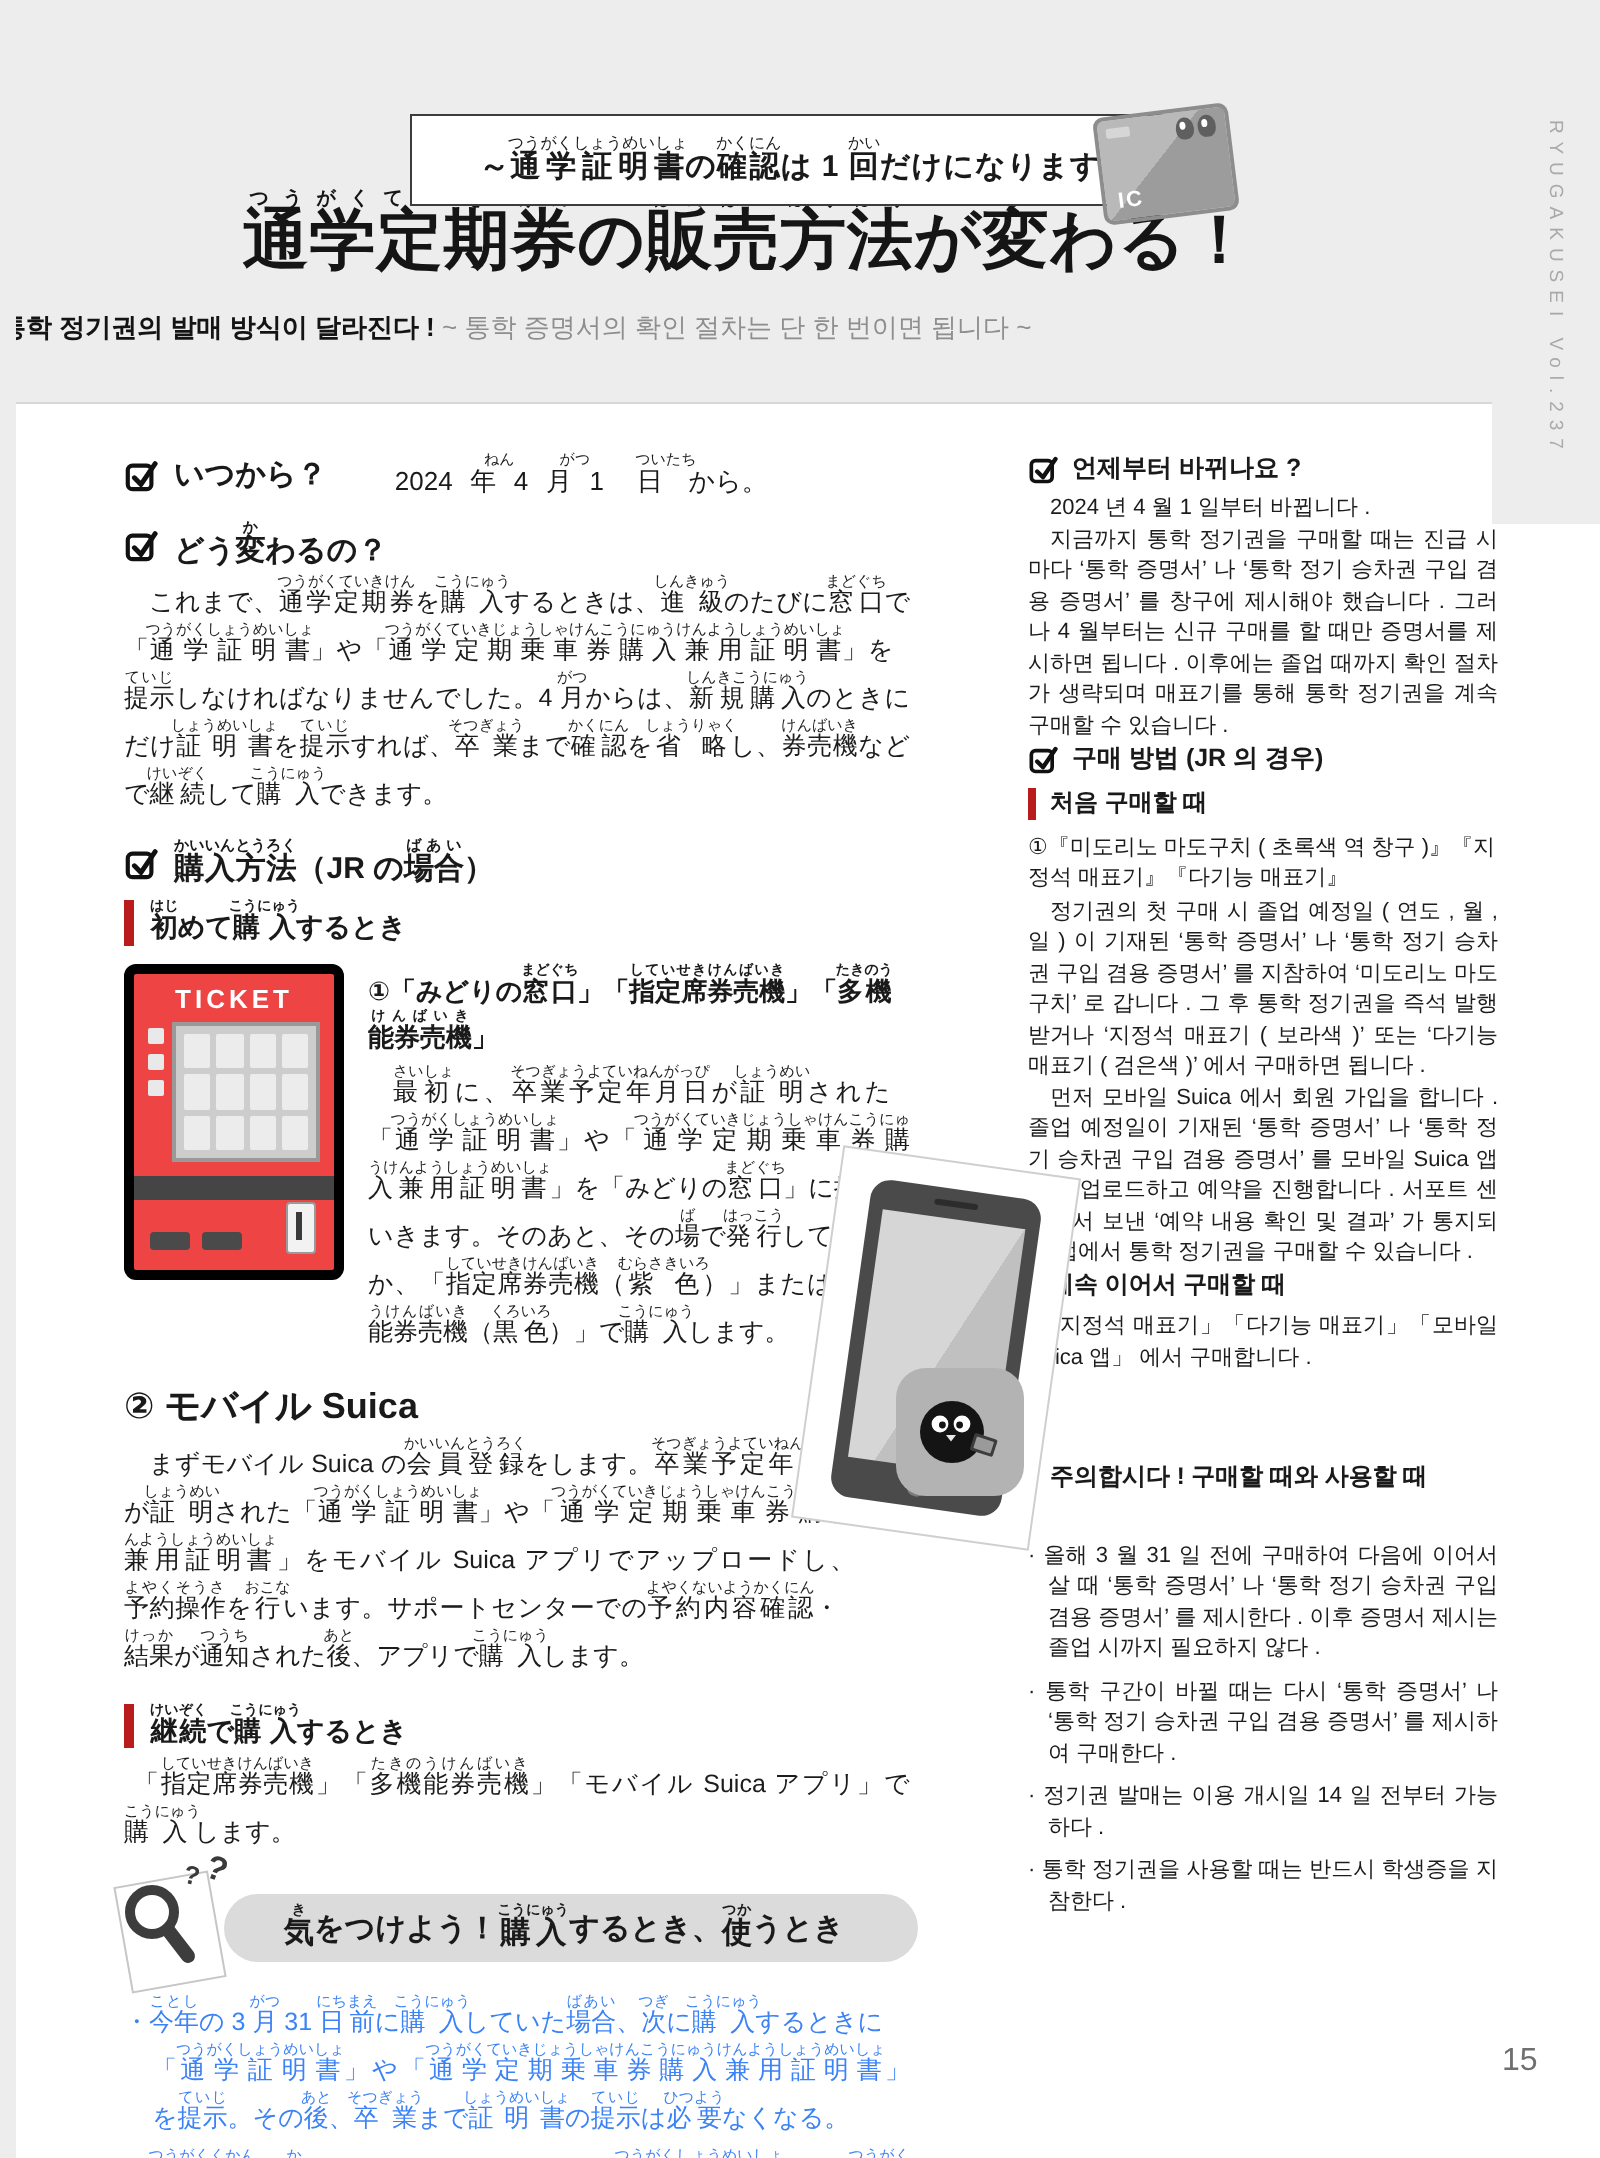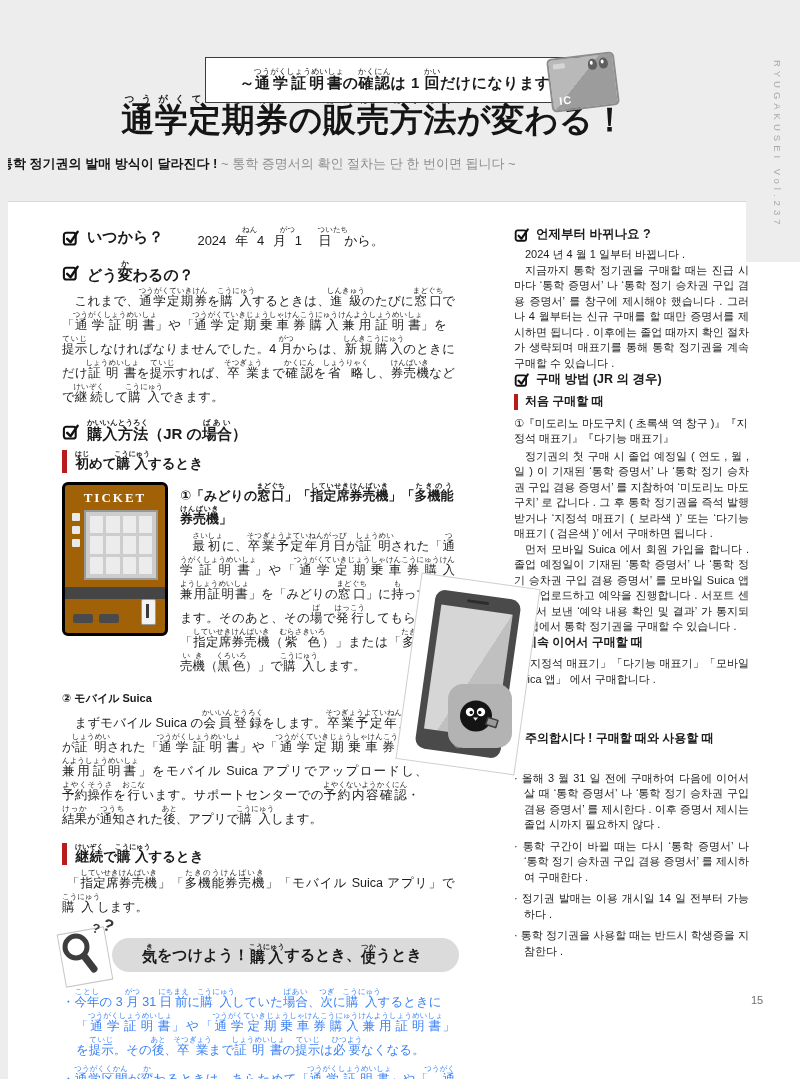--- a/index.html
+++ b/index.html
@@ -43,24 +43,24 @@
   .ind-half{text-indent:.4em;}
   .when-row{display:flex;align-items:center;gap:34px;margin-bottom:12px;}
   .when-value{font-size:13px;line-height:1.1;}
   .when-value rt{font-size:7.5px;margin-left:16px;}
   .mb2{margin-bottom:2px;}.mb4{margin-bottom:4px;}.mb6{margin-bottom:6px;}.mb8{margin-bottom:24px;}.mb10{margin-bottom:10px;}
   .mt8{margin-top:8px;}.mt12{margin-top:12px;}
   .first-block{display:flex;gap:12px;margin-top:9px;align-items:flex-start;}
   .first-text{flex:1;}
   .counter-h{font-weight:bold;font-size:13px;line-height:23px;margin:0 0 2px;}
   .counter-h rt{font-size:7px;}
-  .sub2-h{font-weight:bold;font-size:11px;margin:13px 0 3px;}
+  .sub2-h{font-weight:bold;font-size:18px;margin:13px 0 3px;}
   .mobile-body{padding-right:26px;}
   
-  .ticket-machine{flex:none;width:100px;height:148px;background:#a16207;border:3px solid #000000;border-radius:6px;position:relative;font-family:Liberation Serif, serif;}
+  .ticket-machine{flex:none;width:100px;height:148px;background:#ef4444;border:5px solid #000000;border-radius:6px;position:relative;}
   .tm-label{color:#fff;font-weight:800;font-size:13px;letter-spacing:2px;text-align:center;padding-top:5px;}
   .tm-body{display:flex;gap:4px;padding:4px 7px 0 7px;}
   .tm-side{display:flex;flex-direction:column;gap:5px;padding-top:3px;}
   .tm-side i{width:8px;height:8px;background:#e9e9e9;border-radius:1px;}
   .tm-screen{flex:1;background:#cdcdcd;border:2px solid #999;height:58px;padding:4px;display:grid;grid-template-columns:repeat(4,1fr);gap:3px;}
   .tm-screen i{background:#ececec;border-radius:1px;}
   .tm-band{margin-top:7px;height:12px;background:#454545;}
   .tm-trays{position:absolute;left:8px;bottom:10px;display:flex;gap:6px;}
   .tm-trays i{width:20px;height:9px;background:#4a4a4a;border-radius:2px;}
   .tm-slot{position:absolute;right:9px;bottom:8px;width:13px;height:24px;background:#f2f2f2;border:1px solid #9a9a9a;border-radius:2px;}
@@ -86,21 +86,21 @@
   .jp-bullet{font-size:12.5px;line-height:24px;padding-left:14px;text-indent:-14px;text-align:justify;margin:0 0 3px;color:#3b82f6;}
   .jp-bullet rt{font-size:7.5px;}
   
   .col-right{position:absolute;left:514px;top:226px;width:235px;z-index:1;}
   .col-right .check-h{font-size:12.5px;gap:7px;}
   .col-right .bar-h{font-size:12px;border-left-width:4px;padding-left:7px;}
   .kr-body{font-size:11px;line-height:15.5px;margin:0;text-align:justify;color:#1c1c1c;}
   .kr-h3{font-size:11px;margin:0 0 3px;}
   .kr-caution-gap{margin-top:44px;}
   .kr-bullet{font-size:11px;line-height:15.5px;padding-left:10px;text-indent:-10px;margin:0 0 6px;text-align:justify;color:#1c1c1c;}
-  .page-number{position:absolute;left:751px;top:994px;font-size:11px;color:#707070;z-index:6;}
+  .page-number{position:absolute;left:751px;top:1022px;font-size:16px;color:#707070;z-index:6;}
 </style>
 </head>
 <body>
 
 <div class="left-sliver"></div>
 
 <div class="header-band">
   <div class="banner">
     <span class="banner-text">～<ruby>通学証明書<rt>つうがくしょうめいしょ</rt></ruby>の<ruby>確認<rt>かくにん</rt></ruby>は 1 <ruby>回<rt>かい</rt></ruby>だけになります～</span>
   </div>

